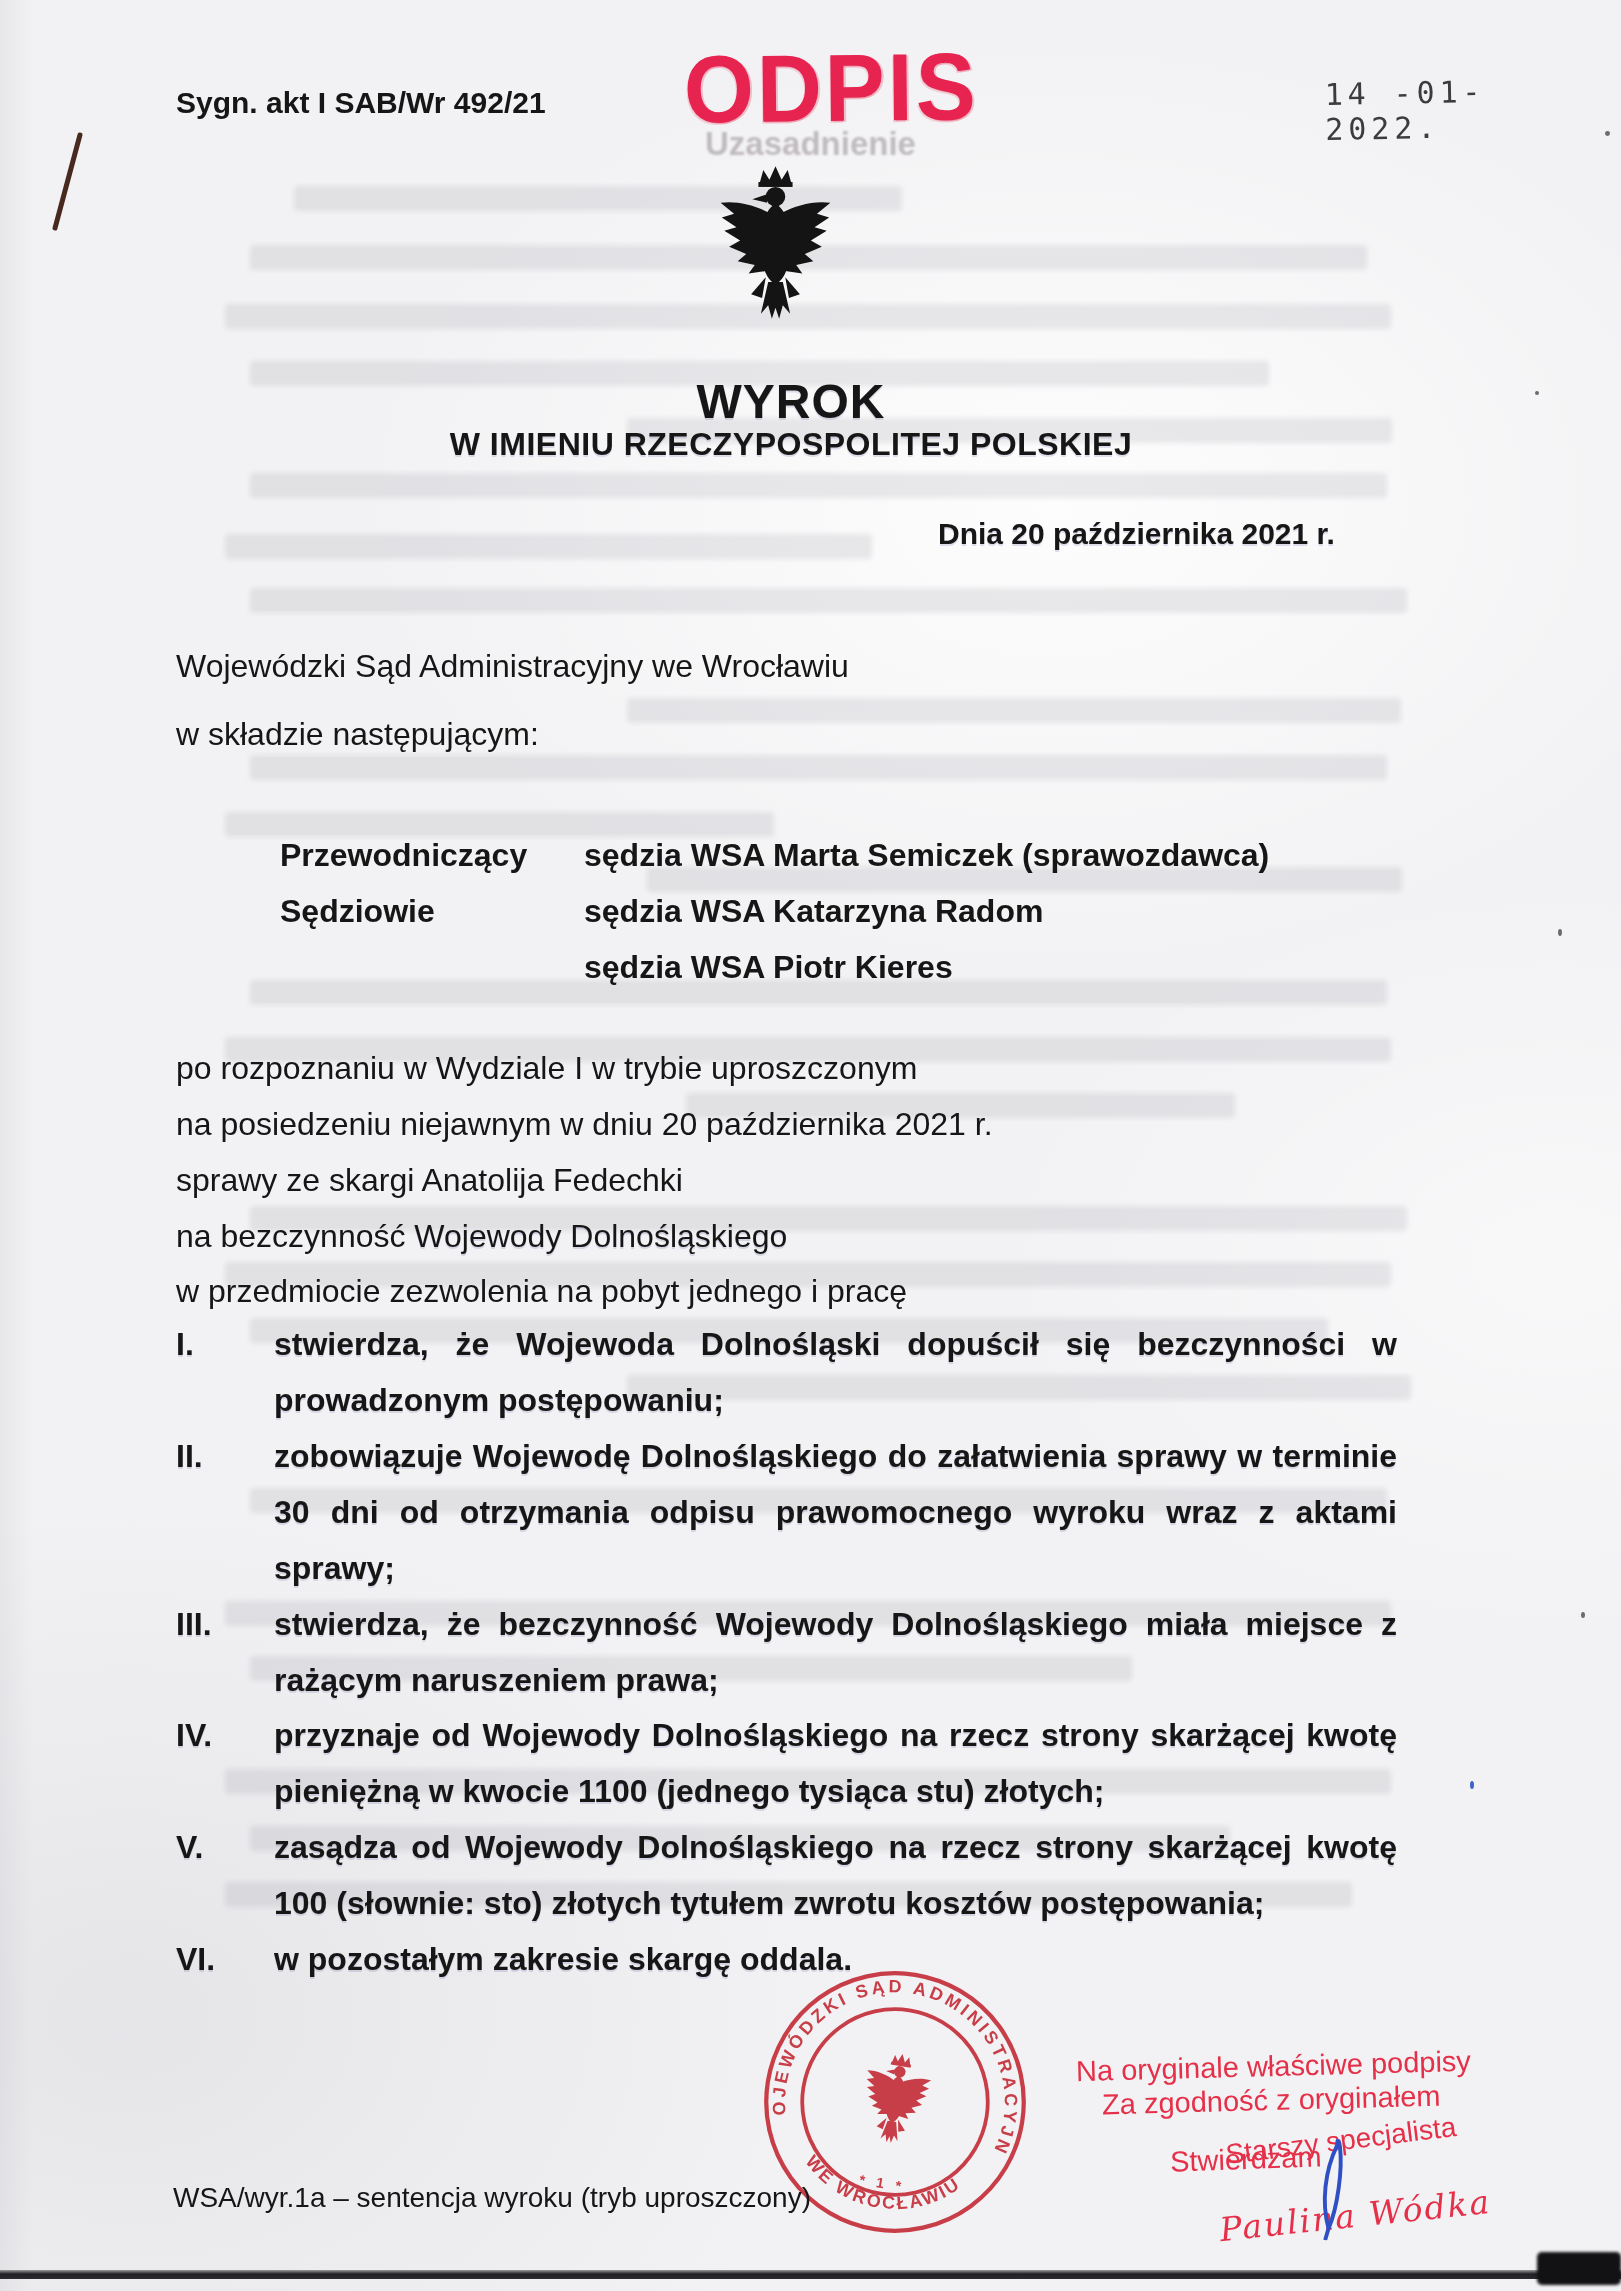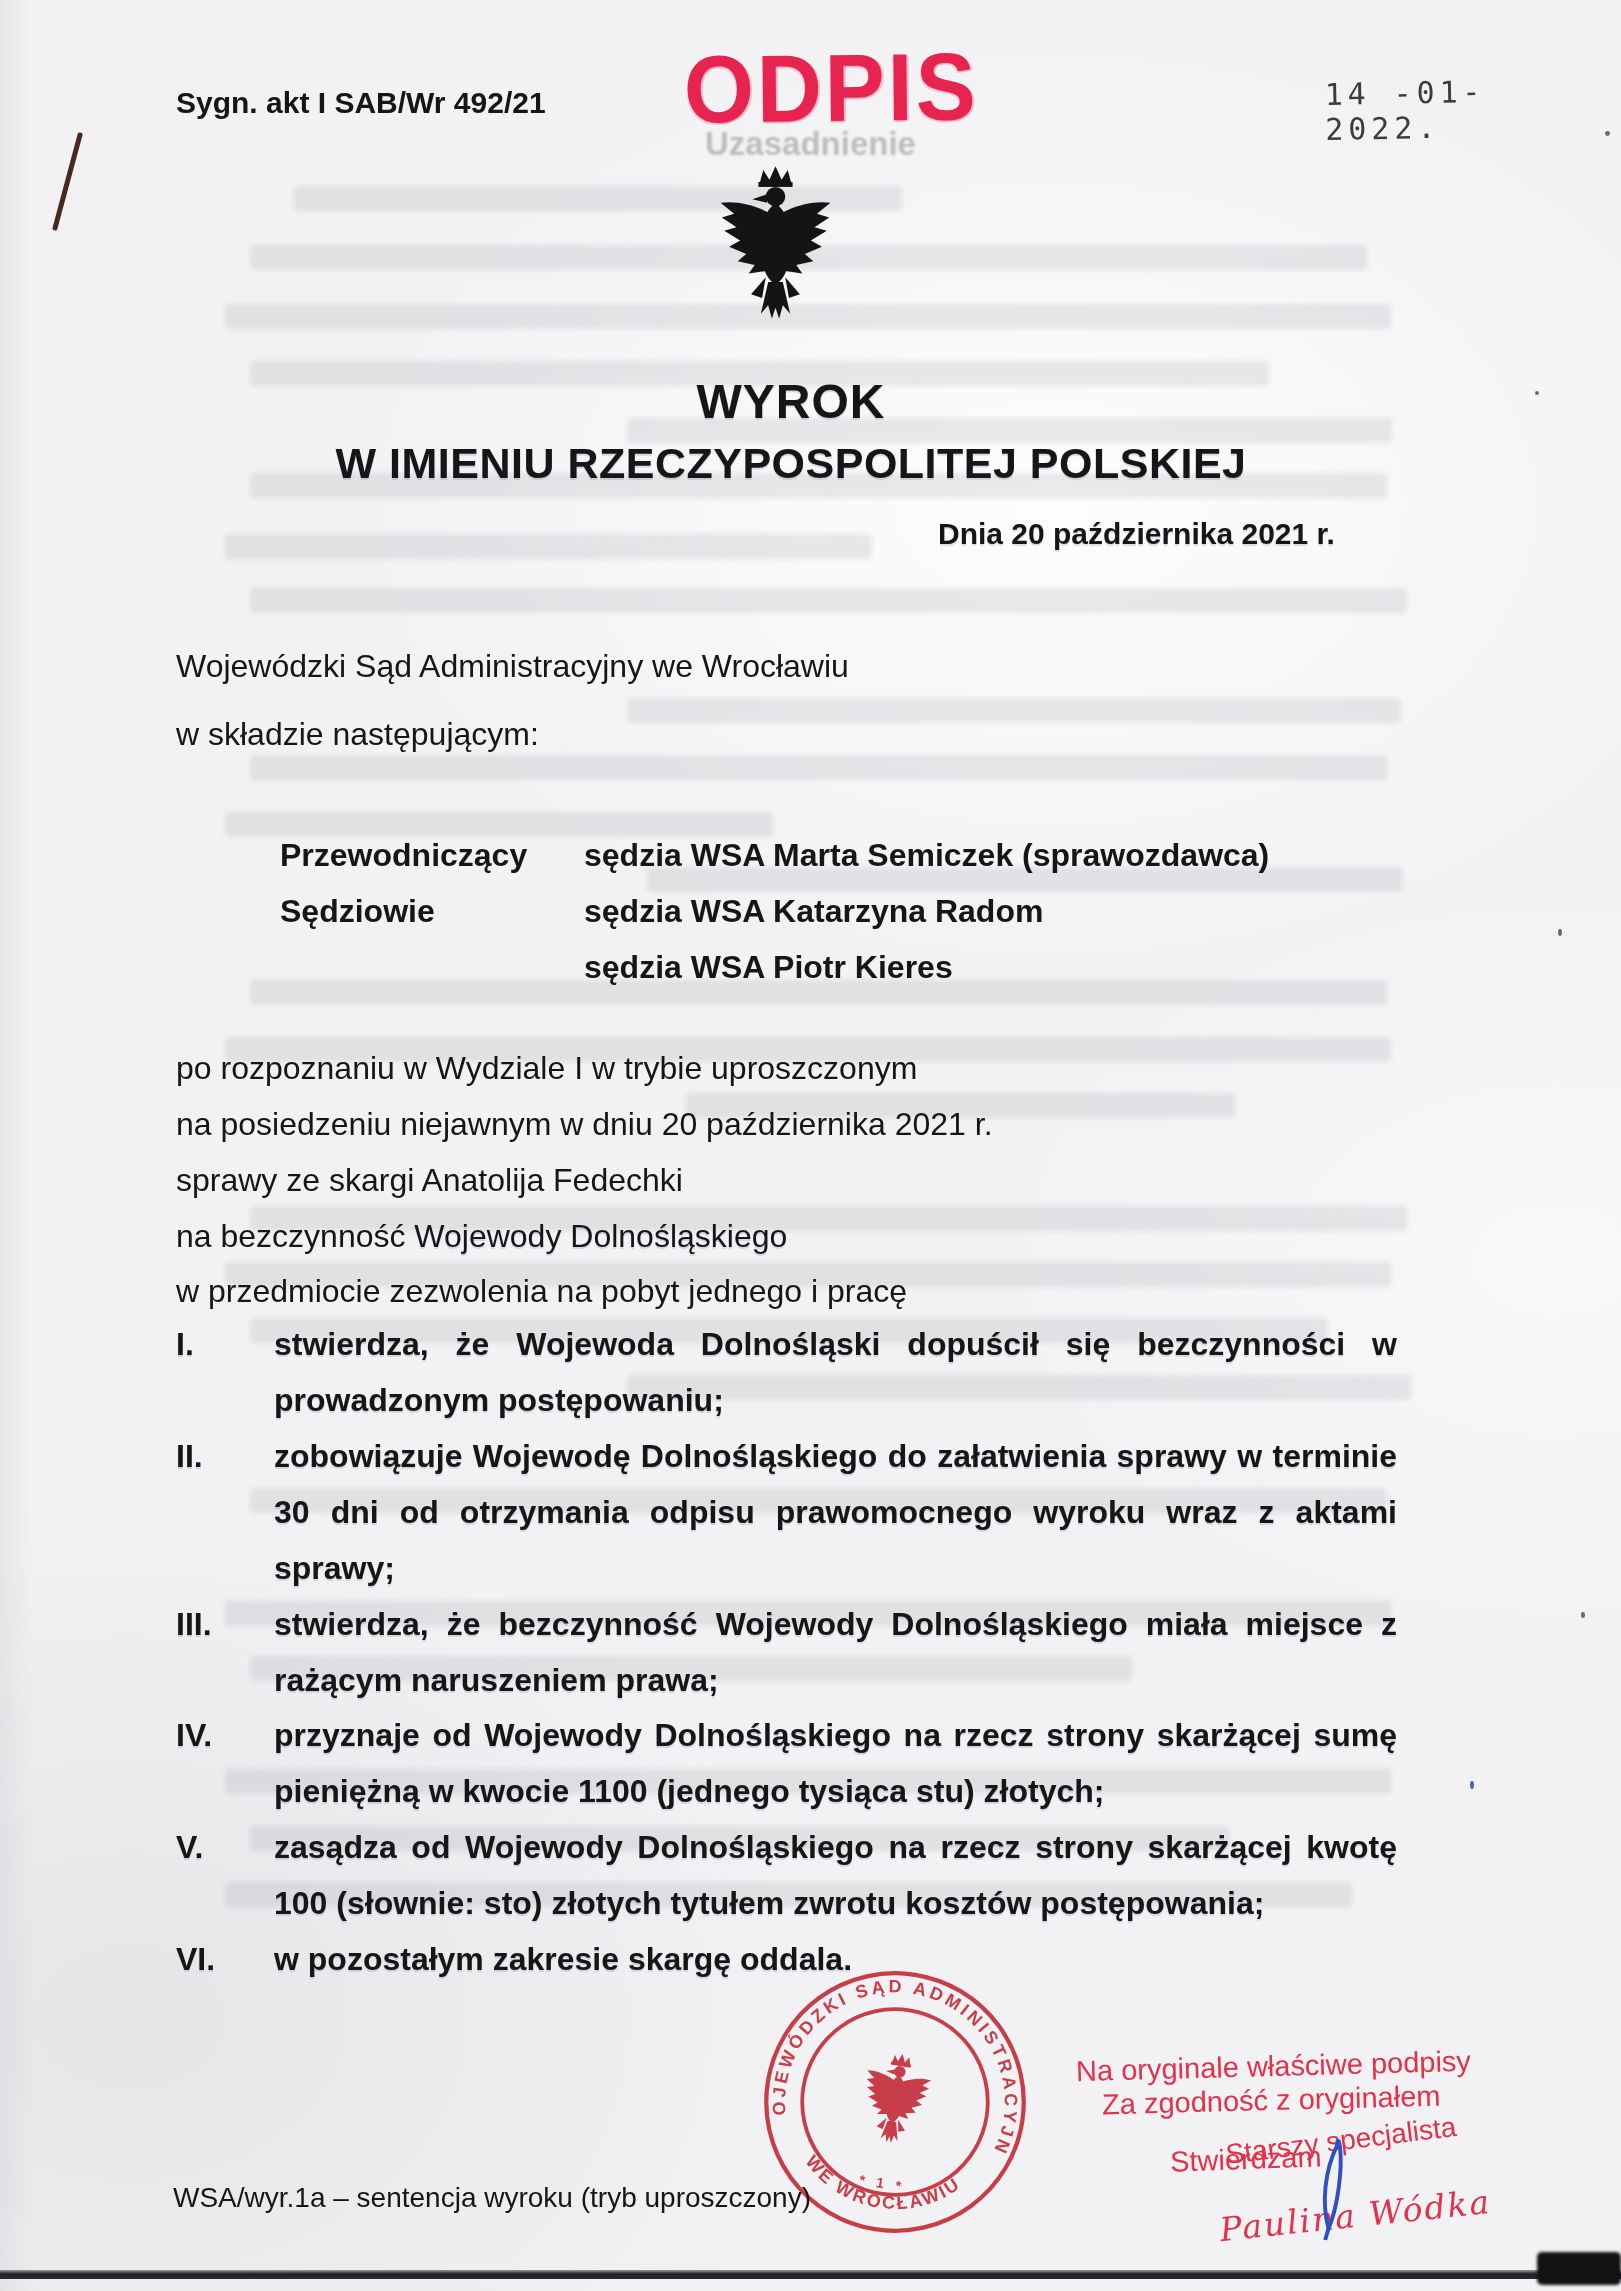--- a/index.html
+++ b/index.html
@@ -23,21 +23,21 @@
   #case-number{left:176px;top:86px;font-size:30px;font-weight:bold;}
   #odpis{left:684px;top:37px;font-size:90px;font-weight:bold;color:#e72350;
          letter-spacing:2.9px;transform:scaleY(1.06) rotate(-.6deg);
          text-shadow:2px 1px 0 rgba(231,35,80,.25), -1px 2px 0 rgba(231,35,80,.18);}
   #datestamp{left:1325px;top:74px;font-family:"DejaVu Sans Mono",monospace;font-size:30px;
          letter-spacing:4.9px;color:#3c3c3e;transform:rotate(-1.2deg);}
   #emblem{left:712px;top:165px;width:127px;height:161px;}
   
   .center-line{left:0;width:1582px;text-align:center;}
   #title{top:374px;font-size:48px;font-weight:bold;letter-spacing:1px;}
-  #subtitle{top:439px;font-size:43px;font-weight:bold;letter-spacing:0.5px;}
+  #subtitle{top:426px;font-size:32px;font-weight:bold;letter-spacing:0.5px;}
   #dateline{left:938px;top:517px;font-size:30px;font-weight:bold;}
   
   #court1{left:176px;top:638px;}
   #court2{left:176px;top:706px;}
   .prow{left:280px;white-space:nowrap;font-weight:bold;}
   .pval{position:absolute;left:304px;top:0;white-space:nowrap;}
   
   .rec{left:176px;}
   
   .item{left:176px;width:1221px;font-weight:bold;}
@@ -173,21 +173,21 @@
   <div class="abs item inkshadow" style="top:1596px">
     <span class="inum doc">III.</span>
     <div class="itxt">
       <div class="doc jl">stwierdza, że bezczynność Wojewody Dolnośląskiego miała miejsce z</div>
       <div class="doc ll">rażącym naruszeniem prawa;</div>
     </div>
   </div>
   <div class="abs item inkshadow" style="top:1707px">
     <span class="inum doc">IV.</span>
     <div class="itxt">
-      <div class="doc jl">przyznaje od Wojewody Dolnośląskiego na rzecz strony skarżącej sumę</div>
+      <div class="doc jl">przyznaje od Wojewody Dolnośląskiego na rzecz strony skarżącej kwotę</div>
       <div class="doc ll">pieniężną w kwocie 1100 (jednego tysiąca stu)  złotych;</div>
     </div>
   </div>
   <div class="abs item inkshadow" style="top:1819px">
     <span class="inum doc">V.</span>
     <div class="itxt">
       <div class="doc jl">zasądza od Wojewody Dolnośląskiego na rzecz strony skarżącej kwotę</div>
       <div class="doc ll">100 (słownie: sto) złotych tytułem zwrotu kosztów postępowania;</div>
     </div>
   </div>

